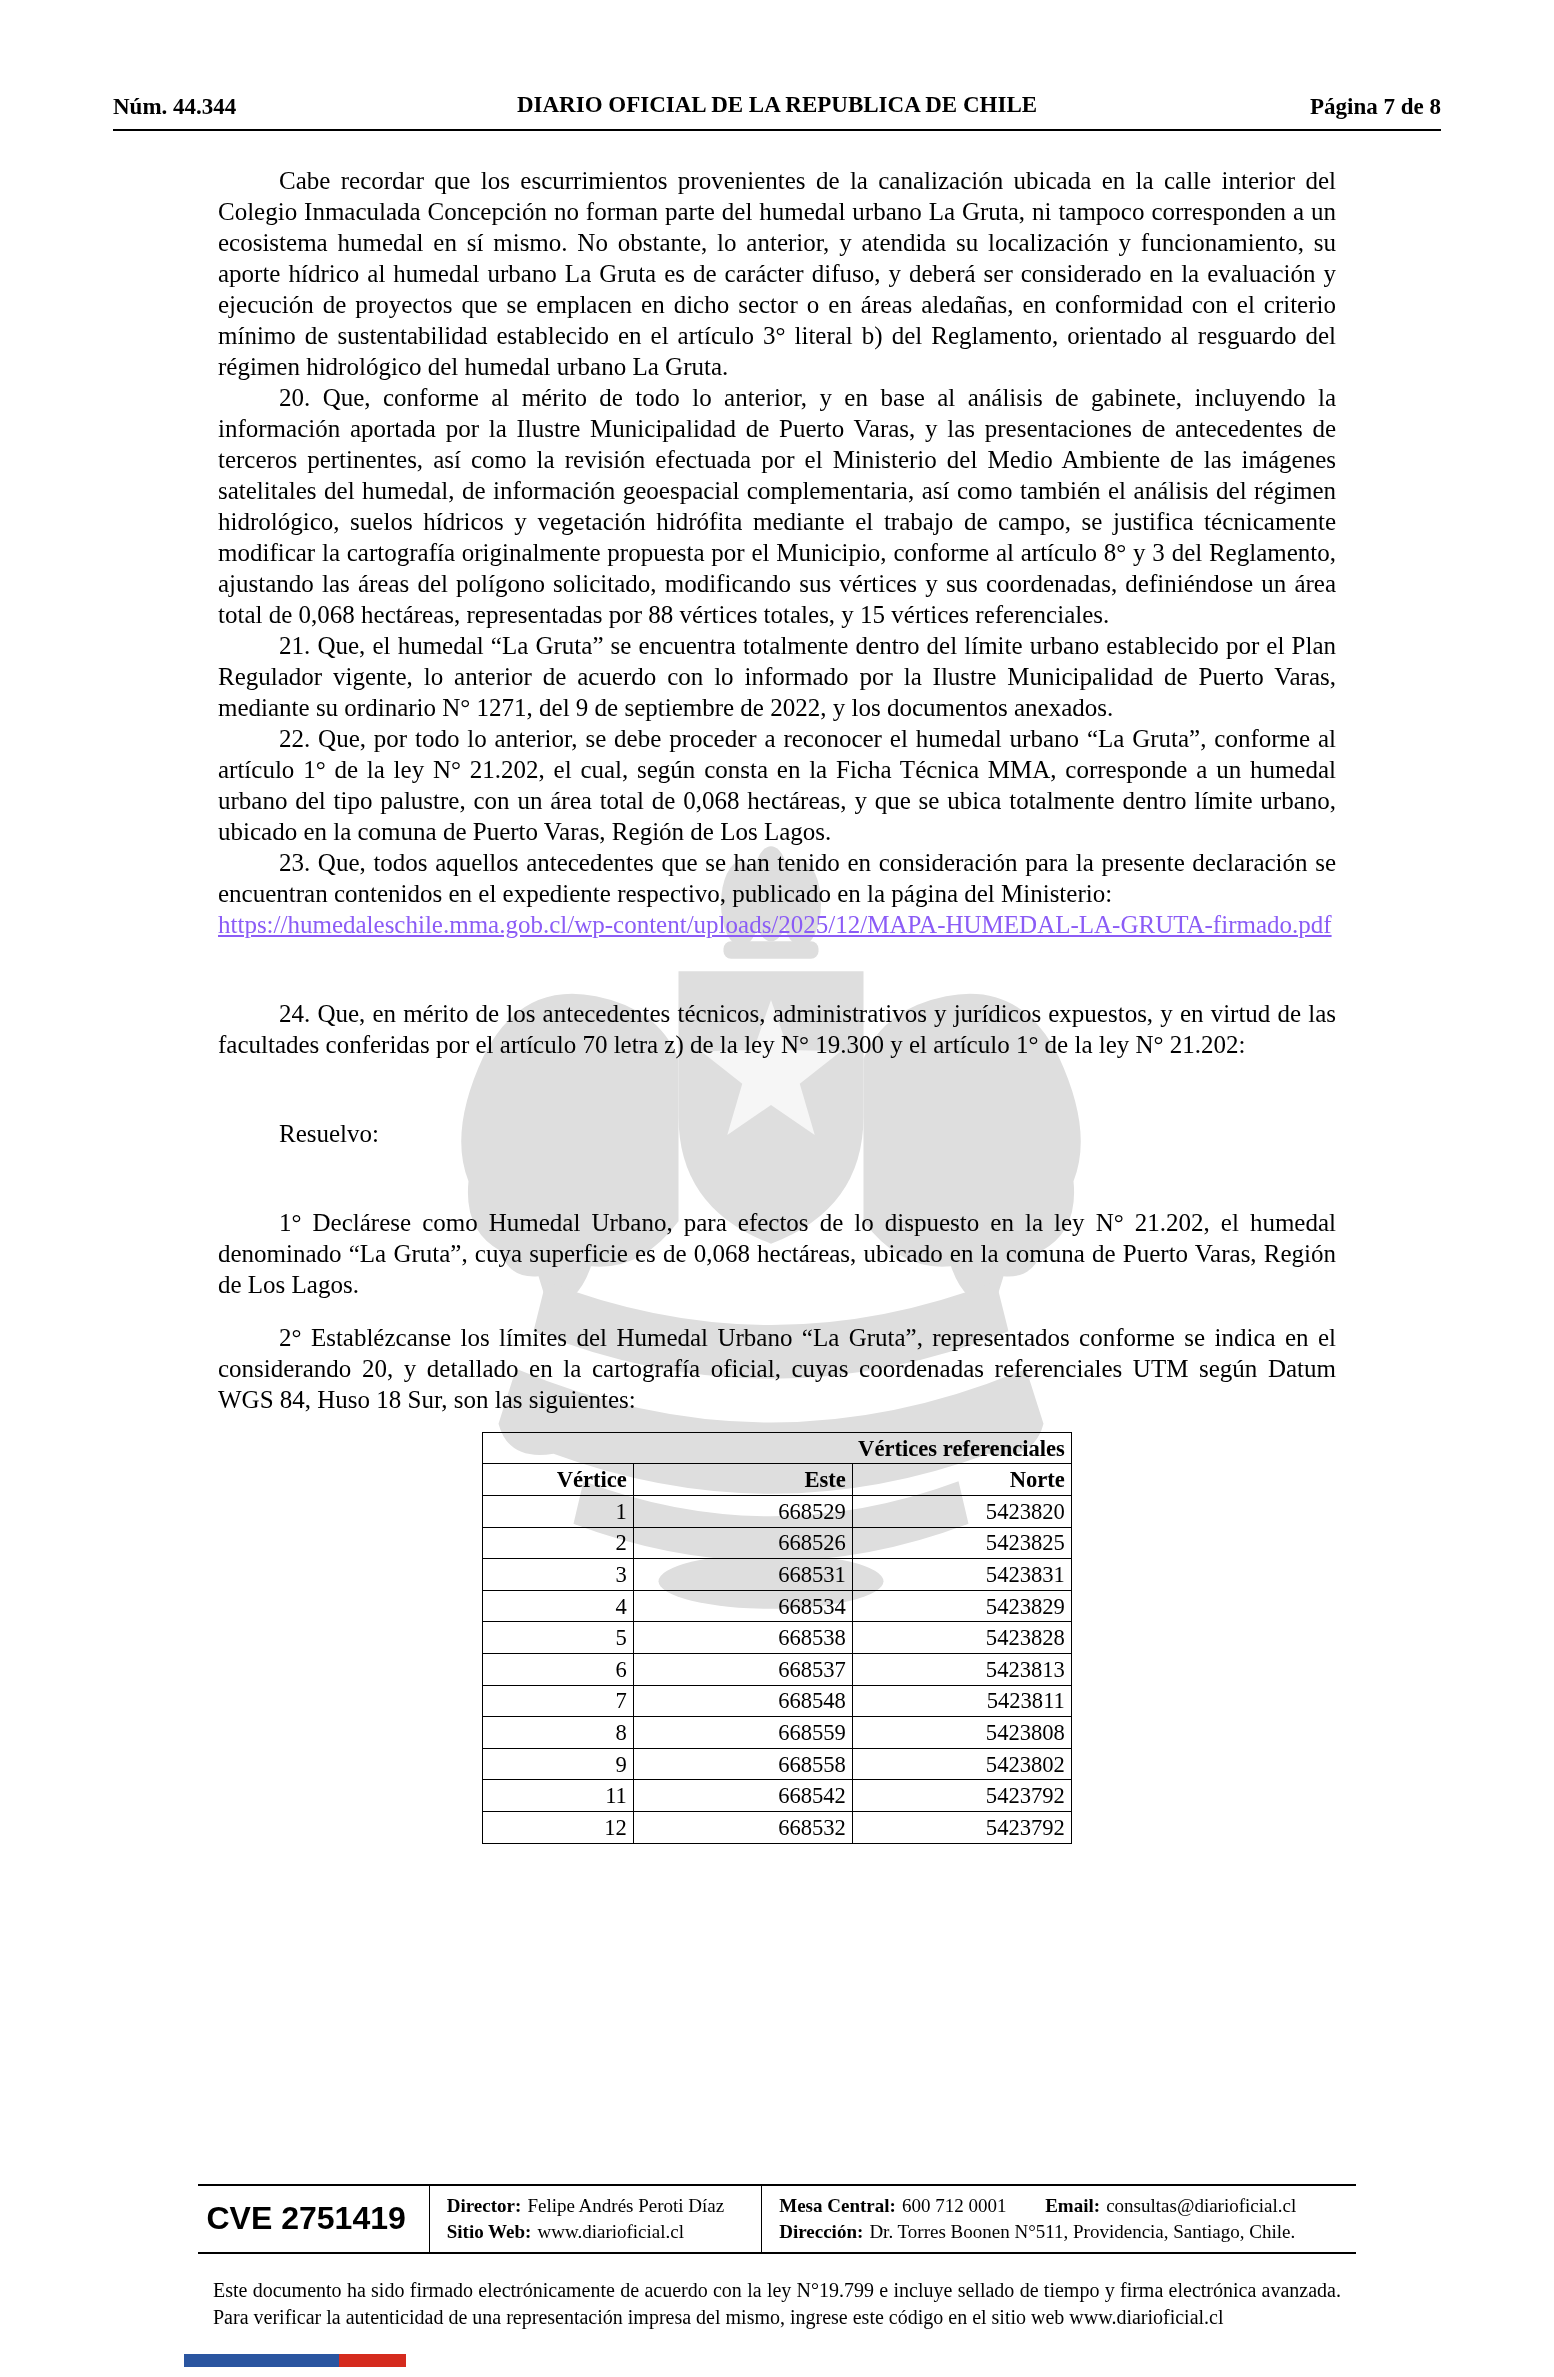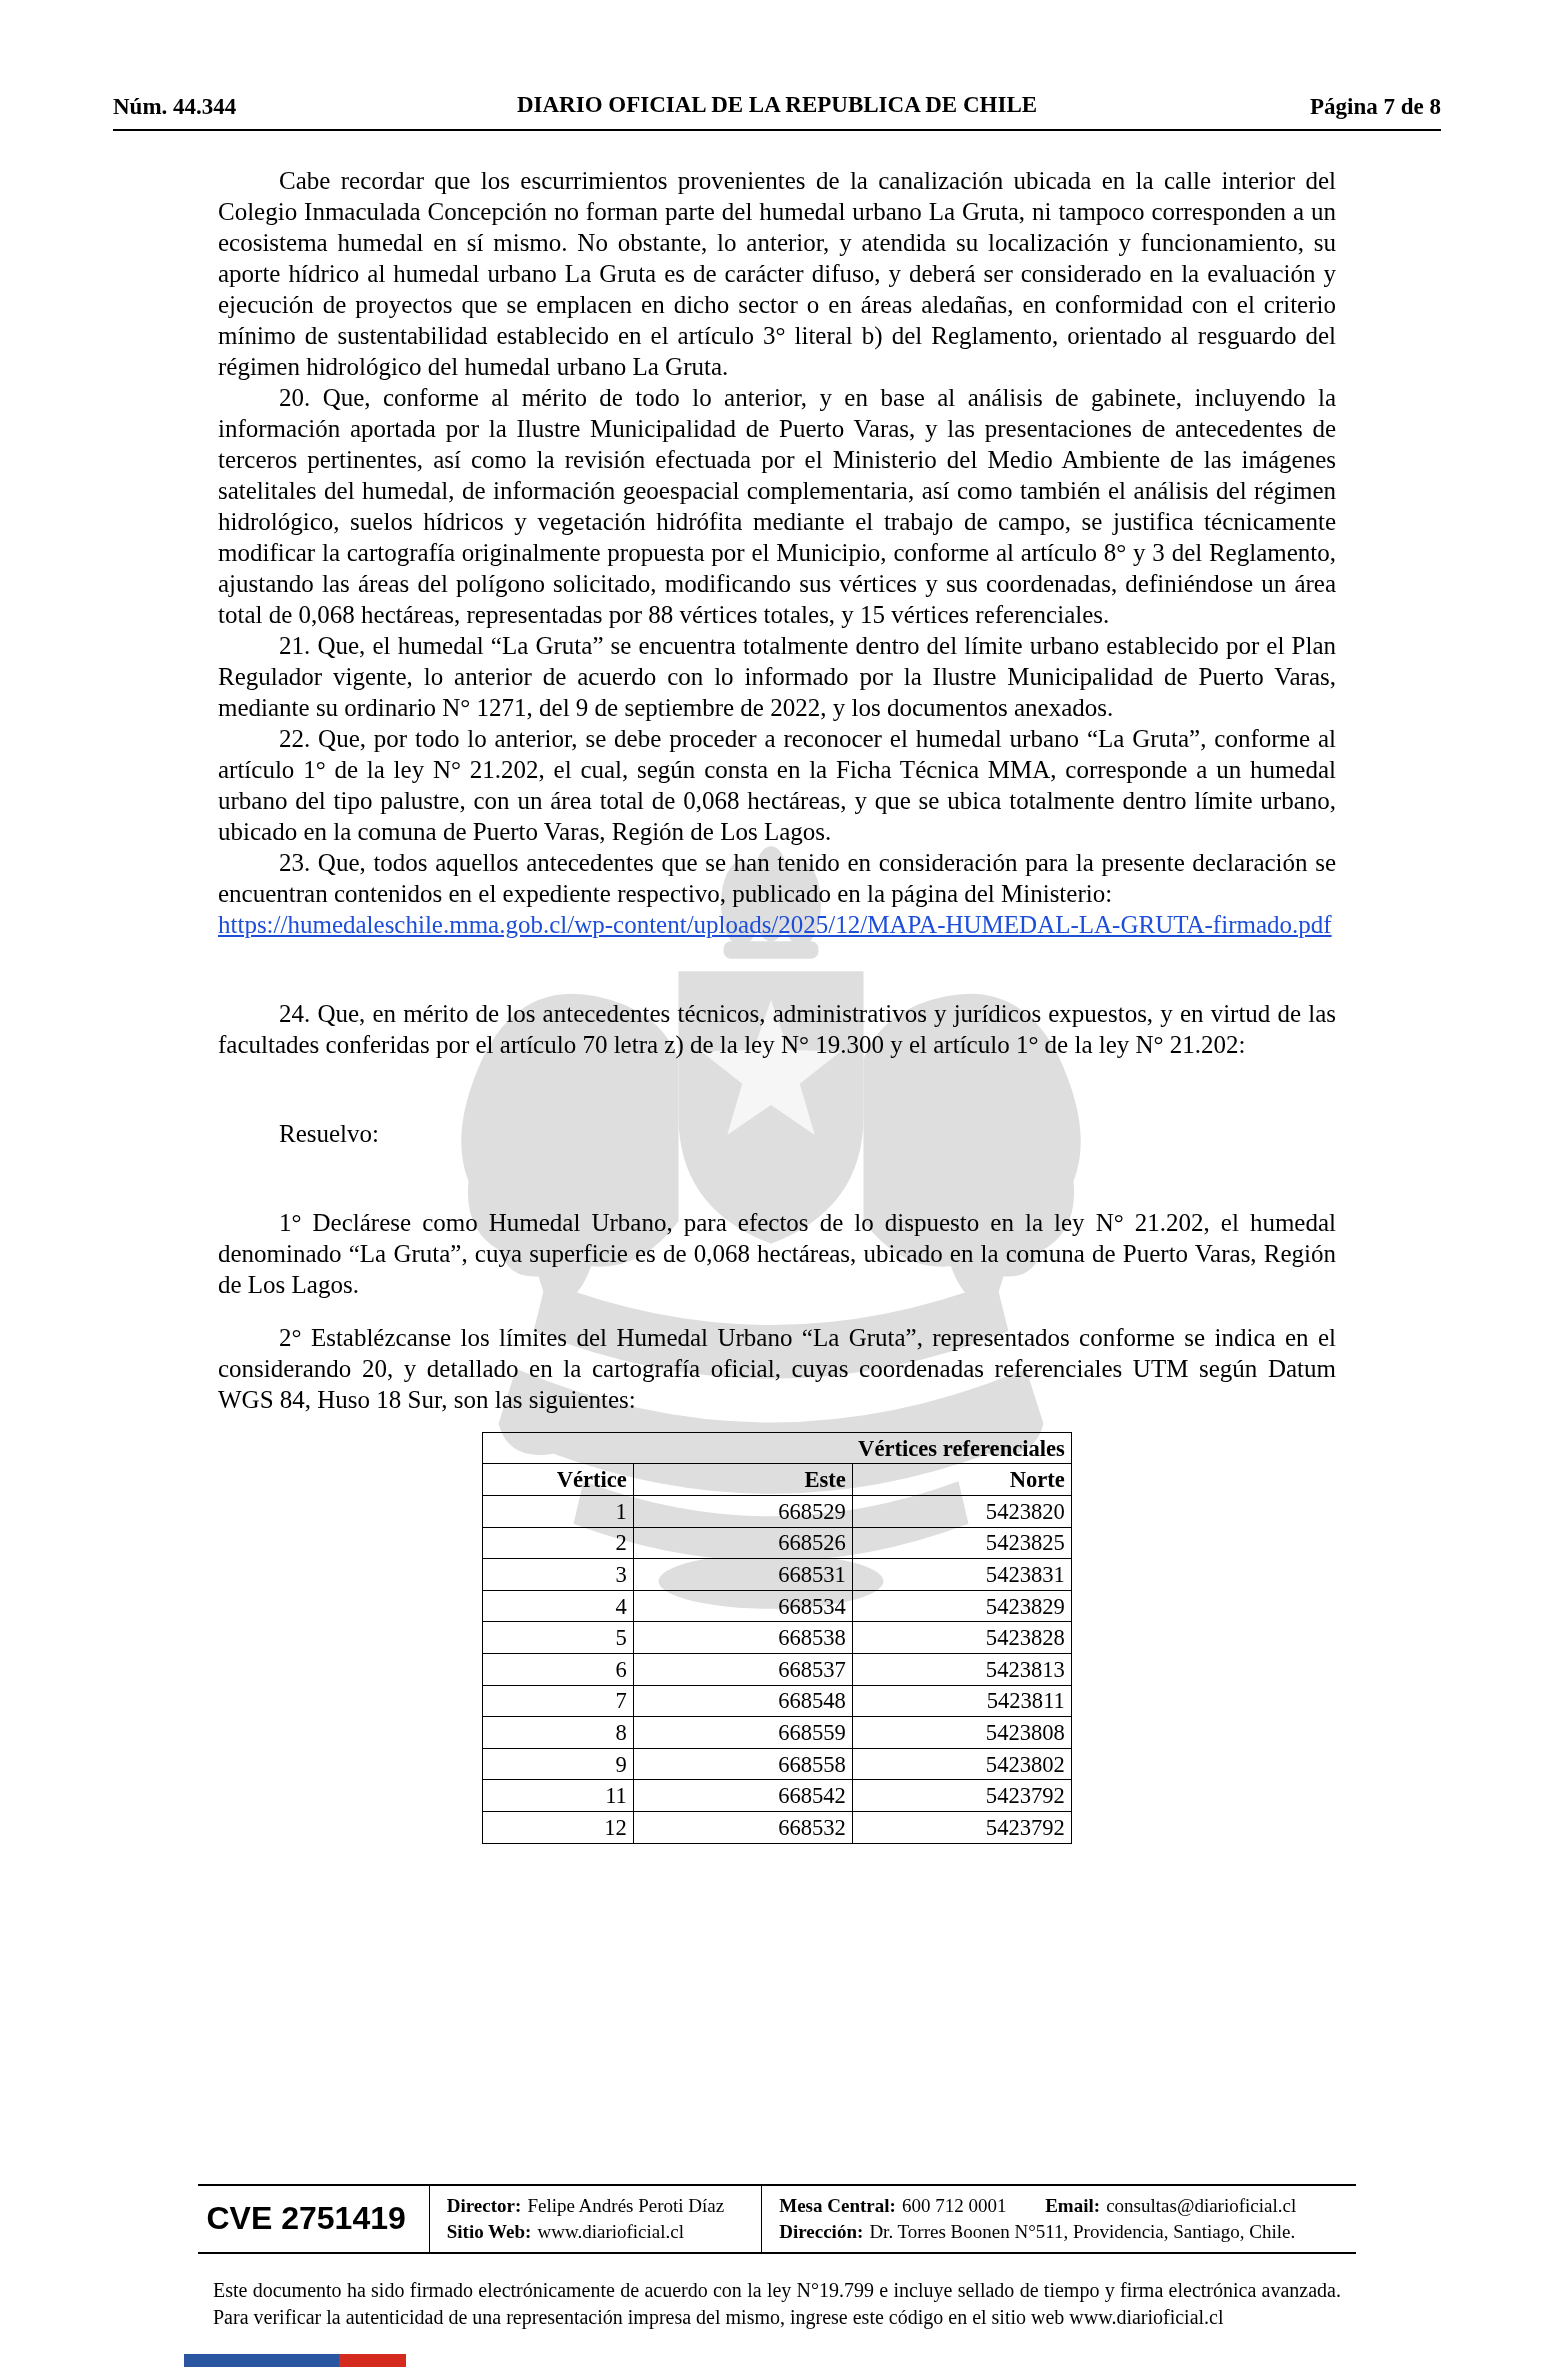--- a/index.html
+++ b/index.html
@@ -36,21 +36,21 @@
     z-index: 1;
     margin: 34px 218px 0 218px;
     font-size: 25px;
     line-height: 31px;
     text-align: justify;
   }
   .para { margin: 0; text-indent: 61px; }
   .gap  { margin-top: 58px; }
   .gap-sm { margin-top: 22px; }
   .doc-link {
-    color: #1d4ed8;
+    color: #8b5cf6;
     text-decoration: underline;
     word-break: break-all;
     display: block;
   }
   .link-block { margin: 0; }
 
   
   .vert-table {
     border-collapse: collapse;
     margin: 17px auto 0 auto;

